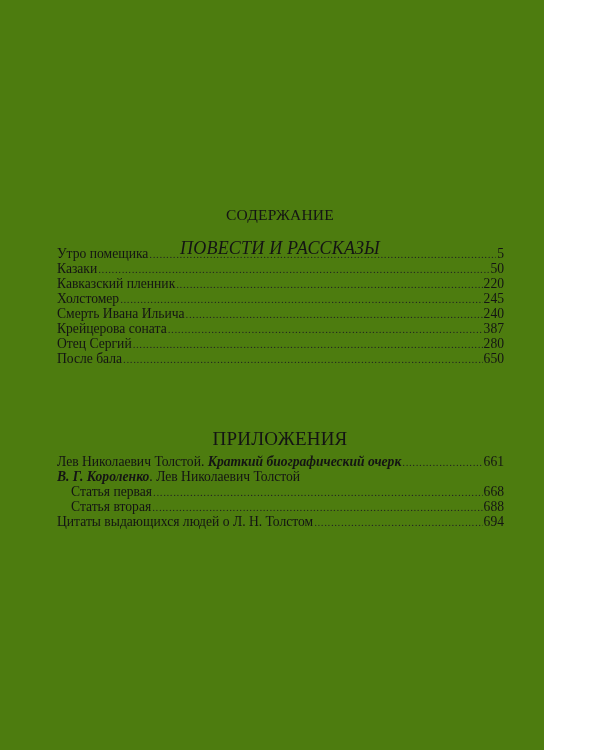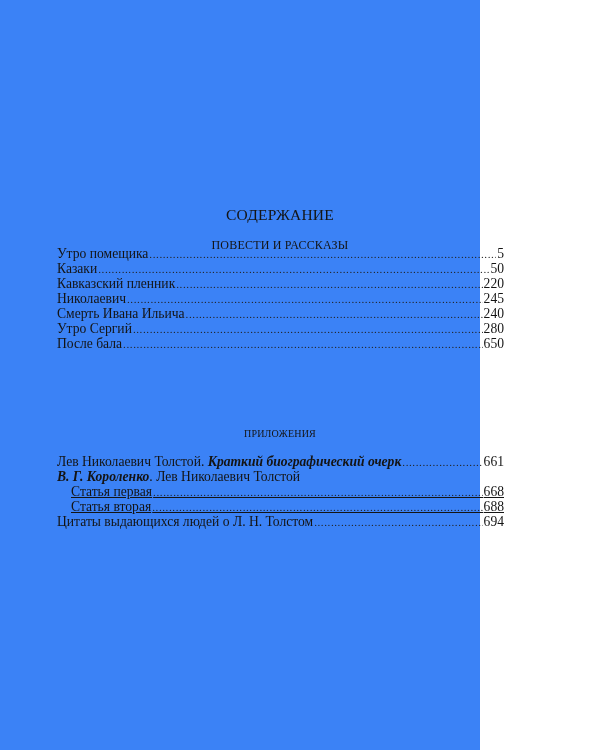--- a/index.html
+++ b/index.html
@@ -1,45 +1,45 @@
 <!DOCTYPE html>
 <html><head>
 <meta charset="utf-8">
 <style>
   html, body { margin:0; padding:0; }
   body {
     width:600px; height:750px; background:#ffffff; position:relative; overflow:hidden;
     font-family: "Liberation Serif", "DejaVu Serif", serif; color:#141414;
   }
-  .page { position:absolute; left:0; top:0; width:480px; height:750px; background:#3b82f6; }
+  .page { position:absolute; left:0; top:0; width:544px; height:750px; background:#4d7c0f; }
   .title {
     position:absolute; left:0; width:560px; text-align:center;
     font-size:15.5px; letter-spacing:0.2px;
   }
   .t-main { top:206px; }
-  .t-sec1 { top:238px; font-size:12px; }
-  .t-sec2 { top:428px; font-size:10px; }
+  .t-sec1 { top:238px; font-size:18px;font-style:italic; }
+  .t-sec2 { top:428px; font-size:19px; }
   .toc {
     position:absolute; left:57px; width:447px;
   }
   .row {
     display:flex; align-items:baseline; height:15px; line-height:15px;
     font-size:13.6px; white-space:nowrap; overflow:hidden;
   }
   .row .label { flex:0 0 auto; }
   .row .label i { font-style:italic;font-weight:bold; }
   .row .dots {
     flex:1 1 auto; overflow:hidden; margin:0 1px;
     letter-spacing:0.6px; font-size:11px; color:#222;
   }
   .row .dots::before {
     content:"...............................................................................................................................................................";
   }
   .row .page-num { flex:0 0 auto; }
-  .row.indent { padding-left:14px;text-decoration:underline; }
+  .row.indent { padding-left:14px; }
   #toc1 { top:246px;text-align:center; }
   #toc2 { top:454px; }
 </style>
 </head>
 <body>
 
 <div class="page">
 
   <div class="title t-main">СОДЕРЖАНИЕ</div>
 
@@ -55,31 +55,36 @@
       <span class="label">Казаки</span>
       <span class="dots"></span>
       <span class="page-num">50</span>
     </div>
     <div class="row">
       <span class="label">Кавказский пленник</span>
       <span class="dots"></span>
       <span class="page-num">220</span>
     </div>
     <div class="row">
-      <span class="label">Николаевич</span>
+      <span class="label">Холстомер</span>
       <span class="dots"></span>
       <span class="page-num">245</span>
     </div>
     <div class="row">
       <span class="label">Смерть Ивана Ильича</span>
       <span class="dots"></span>
       <span class="page-num">240</span>
     </div>
     <div class="row">
-      <span class="label">Утро Сергий</span>
+      <span class="label">Крейцерова соната</span>
+      <span class="dots"></span>
+      <span class="page-num">387</span>
+    </div>
+    <div class="row">
+      <span class="label">Отец Сергий</span>
       <span class="dots"></span>
       <span class="page-num">280</span>
     </div>
     <div class="row">
       <span class="label">После бала</span>
       <span class="dots"></span>
       <span class="page-num">650</span>
     </div>
   </div>
 

